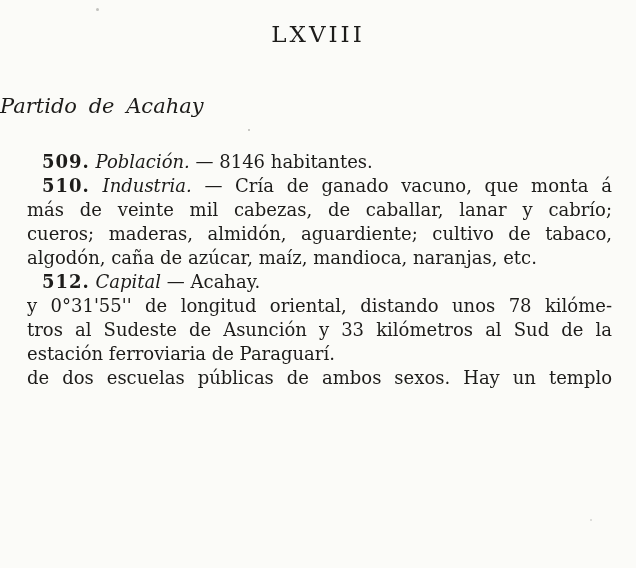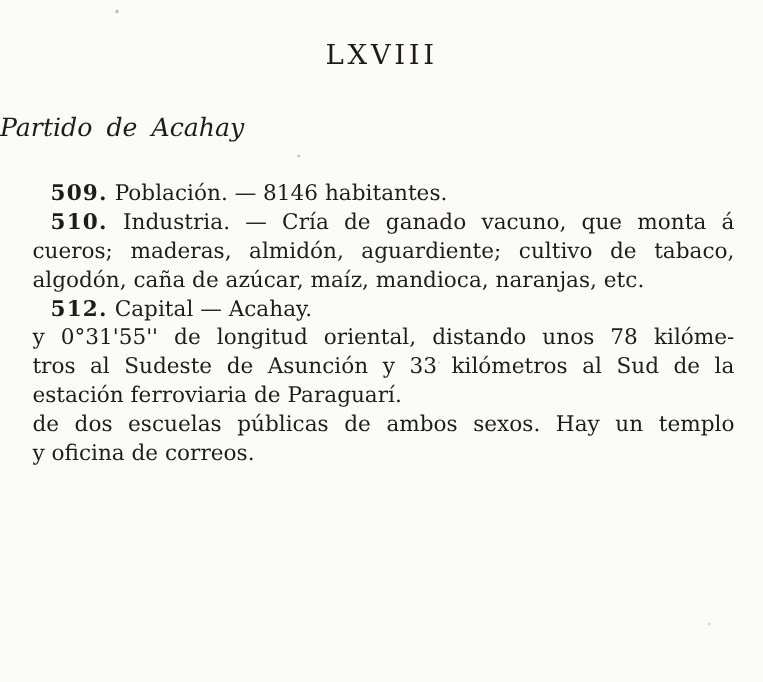--- a/index.html
+++ b/index.html
@@ -5,21 +5,21 @@
   html, body { margin: 0; padding: 0; }
   body {
     width: 636px; height: 568px;
     background: #fbfbf8;
     font-family: "DejaVu Serif", serif;
     color: #1d1c1a;
     position: relative;
     overflow: hidden;
   }
   .page-number {
-    position: absolute; top: 33px; left: 0; width: 100%;
+    position: absolute; top: 21px; left: 0; width: 100%;
     text-align: center;
     font-size: 23px;
     letter-spacing: 3px;
   }
   .section-title {
     position: absolute; top: 94px; left: 0; width: 100%;
     font-size: 21px;
     font-style: italic;
     word-spacing: 5px;
   }
@@ -31,21 +31,21 @@
     height: 24px; line-height: 24px;
     overflow: hidden;
     text-align: left;
   }
   .jl {
     text-align: justify;
     text-align-last: justify;
   }
   .first { text-indent: 15px; }
   .num { font-weight: bold; letter-spacing: 1px; }
-  .term { }
+  .term { font-style: italic; }
   .speck { position: absolute; border-radius: 50%; background: #8a8a86; }
 </style>
 </head>
 <body>
 
 <div class="page-number">LXVIII</div>
 <div class="section-title">Partido de Acahay</div>
 
 <div class="body-text">
 
@@ -56,20 +56,21 @@
       <span class="rest">— 8146 habitantes.</span>
     </div>
   </div>
 
   <div>
     <div class="line first jl">
       <span class="num">510.</span>
       <span class="term">Industria.</span>
       <span class="rest">— Cría de ganado vacuno, que monta á</span>
     </div>
+    <div class="line jl">más de veinte mil cabezas, de caballar, lanar y cabrío;</div>
     <div class="line jl">cueros; maderas, almidón, aguardiente; cultivo de tabaco,</div>
     <div class="line">algodón, caña de azúcar, maíz, mandioca, naranjas, etc.</div>
   </div>
 
 
   <div>
     <div class="line first">
       <span class="num">512.</span>
       <span class="term">Capital</span>
       <span class="rest">— Acahay.</span>
@@ -78,21 +79,20 @@
 
   <div>
     <div class="line jl">y 0°31'55'' de longitud oriental, distando unos 78 kilóme-</div>
     <div class="line jl">tros al Sudeste de Asunción y 33 kilómetros al Sud de la</div>
     <div class="line">estación ferroviaria de Paraguarí.</div>
   </div>
 
 
   <div>
     <div class="line jl">de dos escuelas públicas de ambos sexos. Hay un templo</div>
-    <div class="line">y oficina de correos.</div>
   </div>
 
 </div>
 
 <div class="speck" style="left:96px; top:8px; width:3px; height:3px; opacity:.5;"></div>
 <div class="speck" style="left:248px; top:129px; width:2px; height:2px; opacity:.6;"></div>
 <div class="speck" style="left:554px; top:190px; width:2px; height:2px; opacity:.4;"></div>
 <div class="speck" style="left:365px; top:301px; width:2px; height:2px; opacity:.4;"></div>
 <div class="speck" style="left:590px; top:519px; width:2px; height:2px; opacity:.35;"></div>
 

